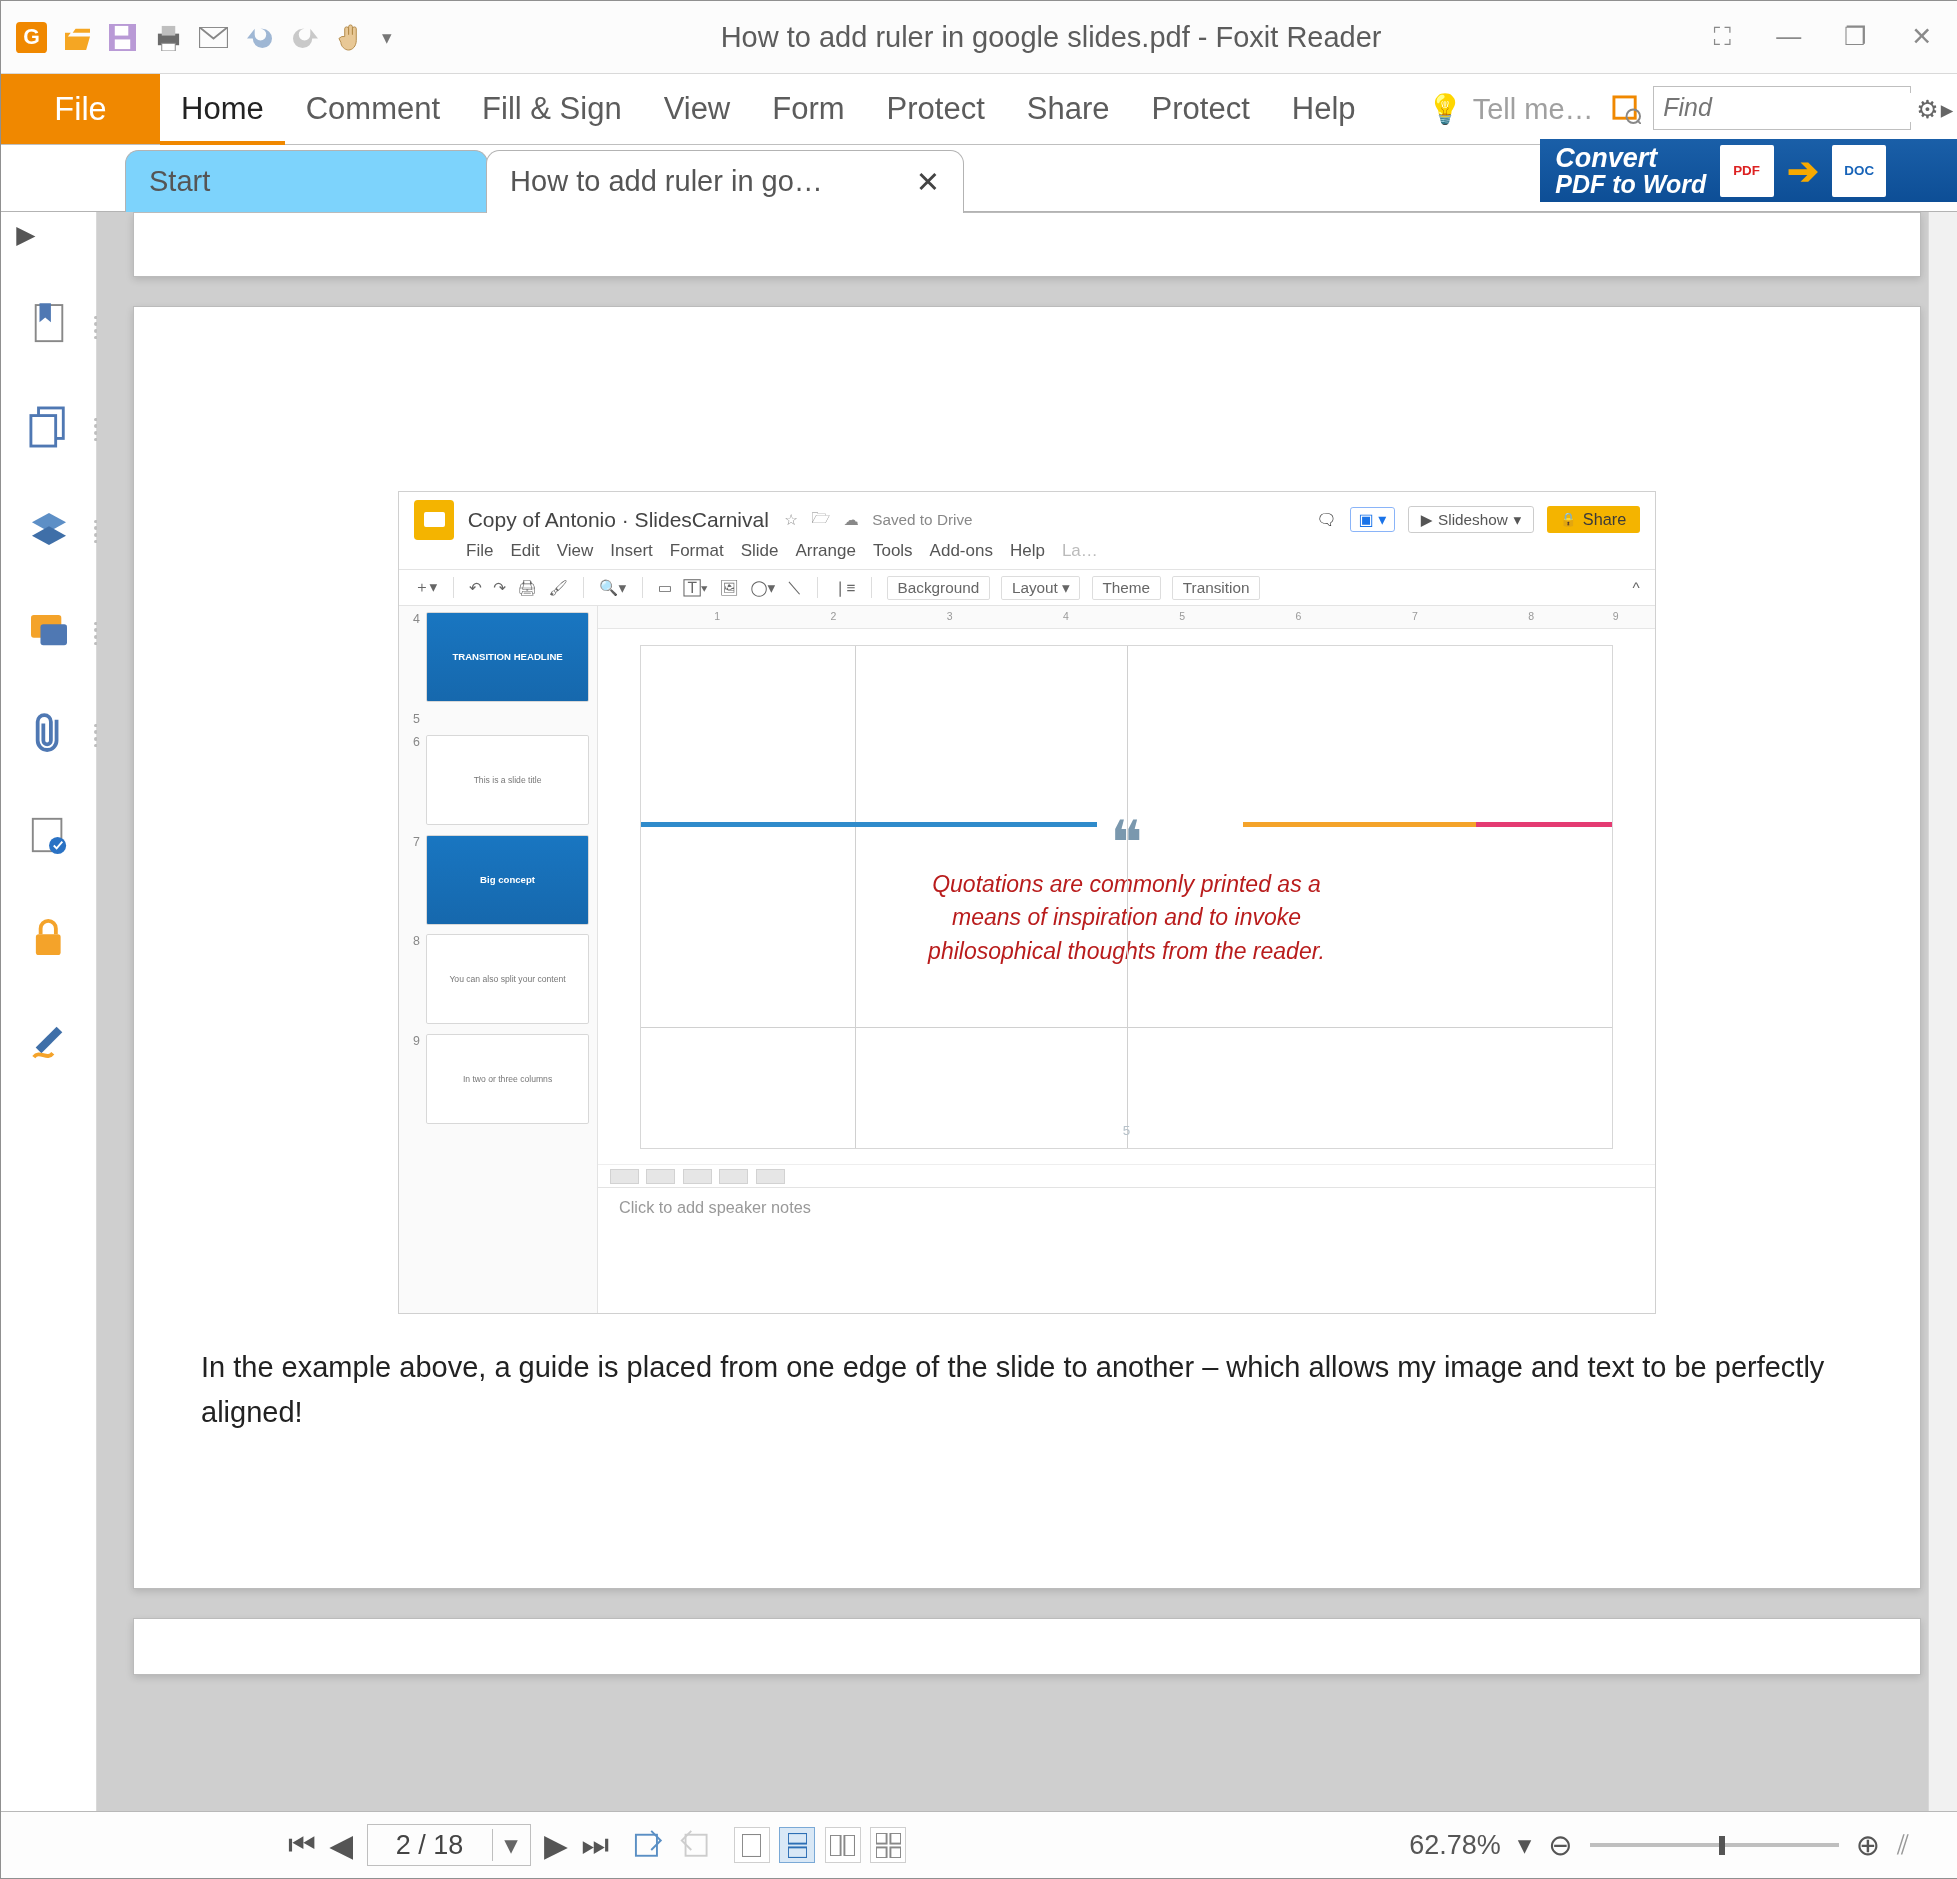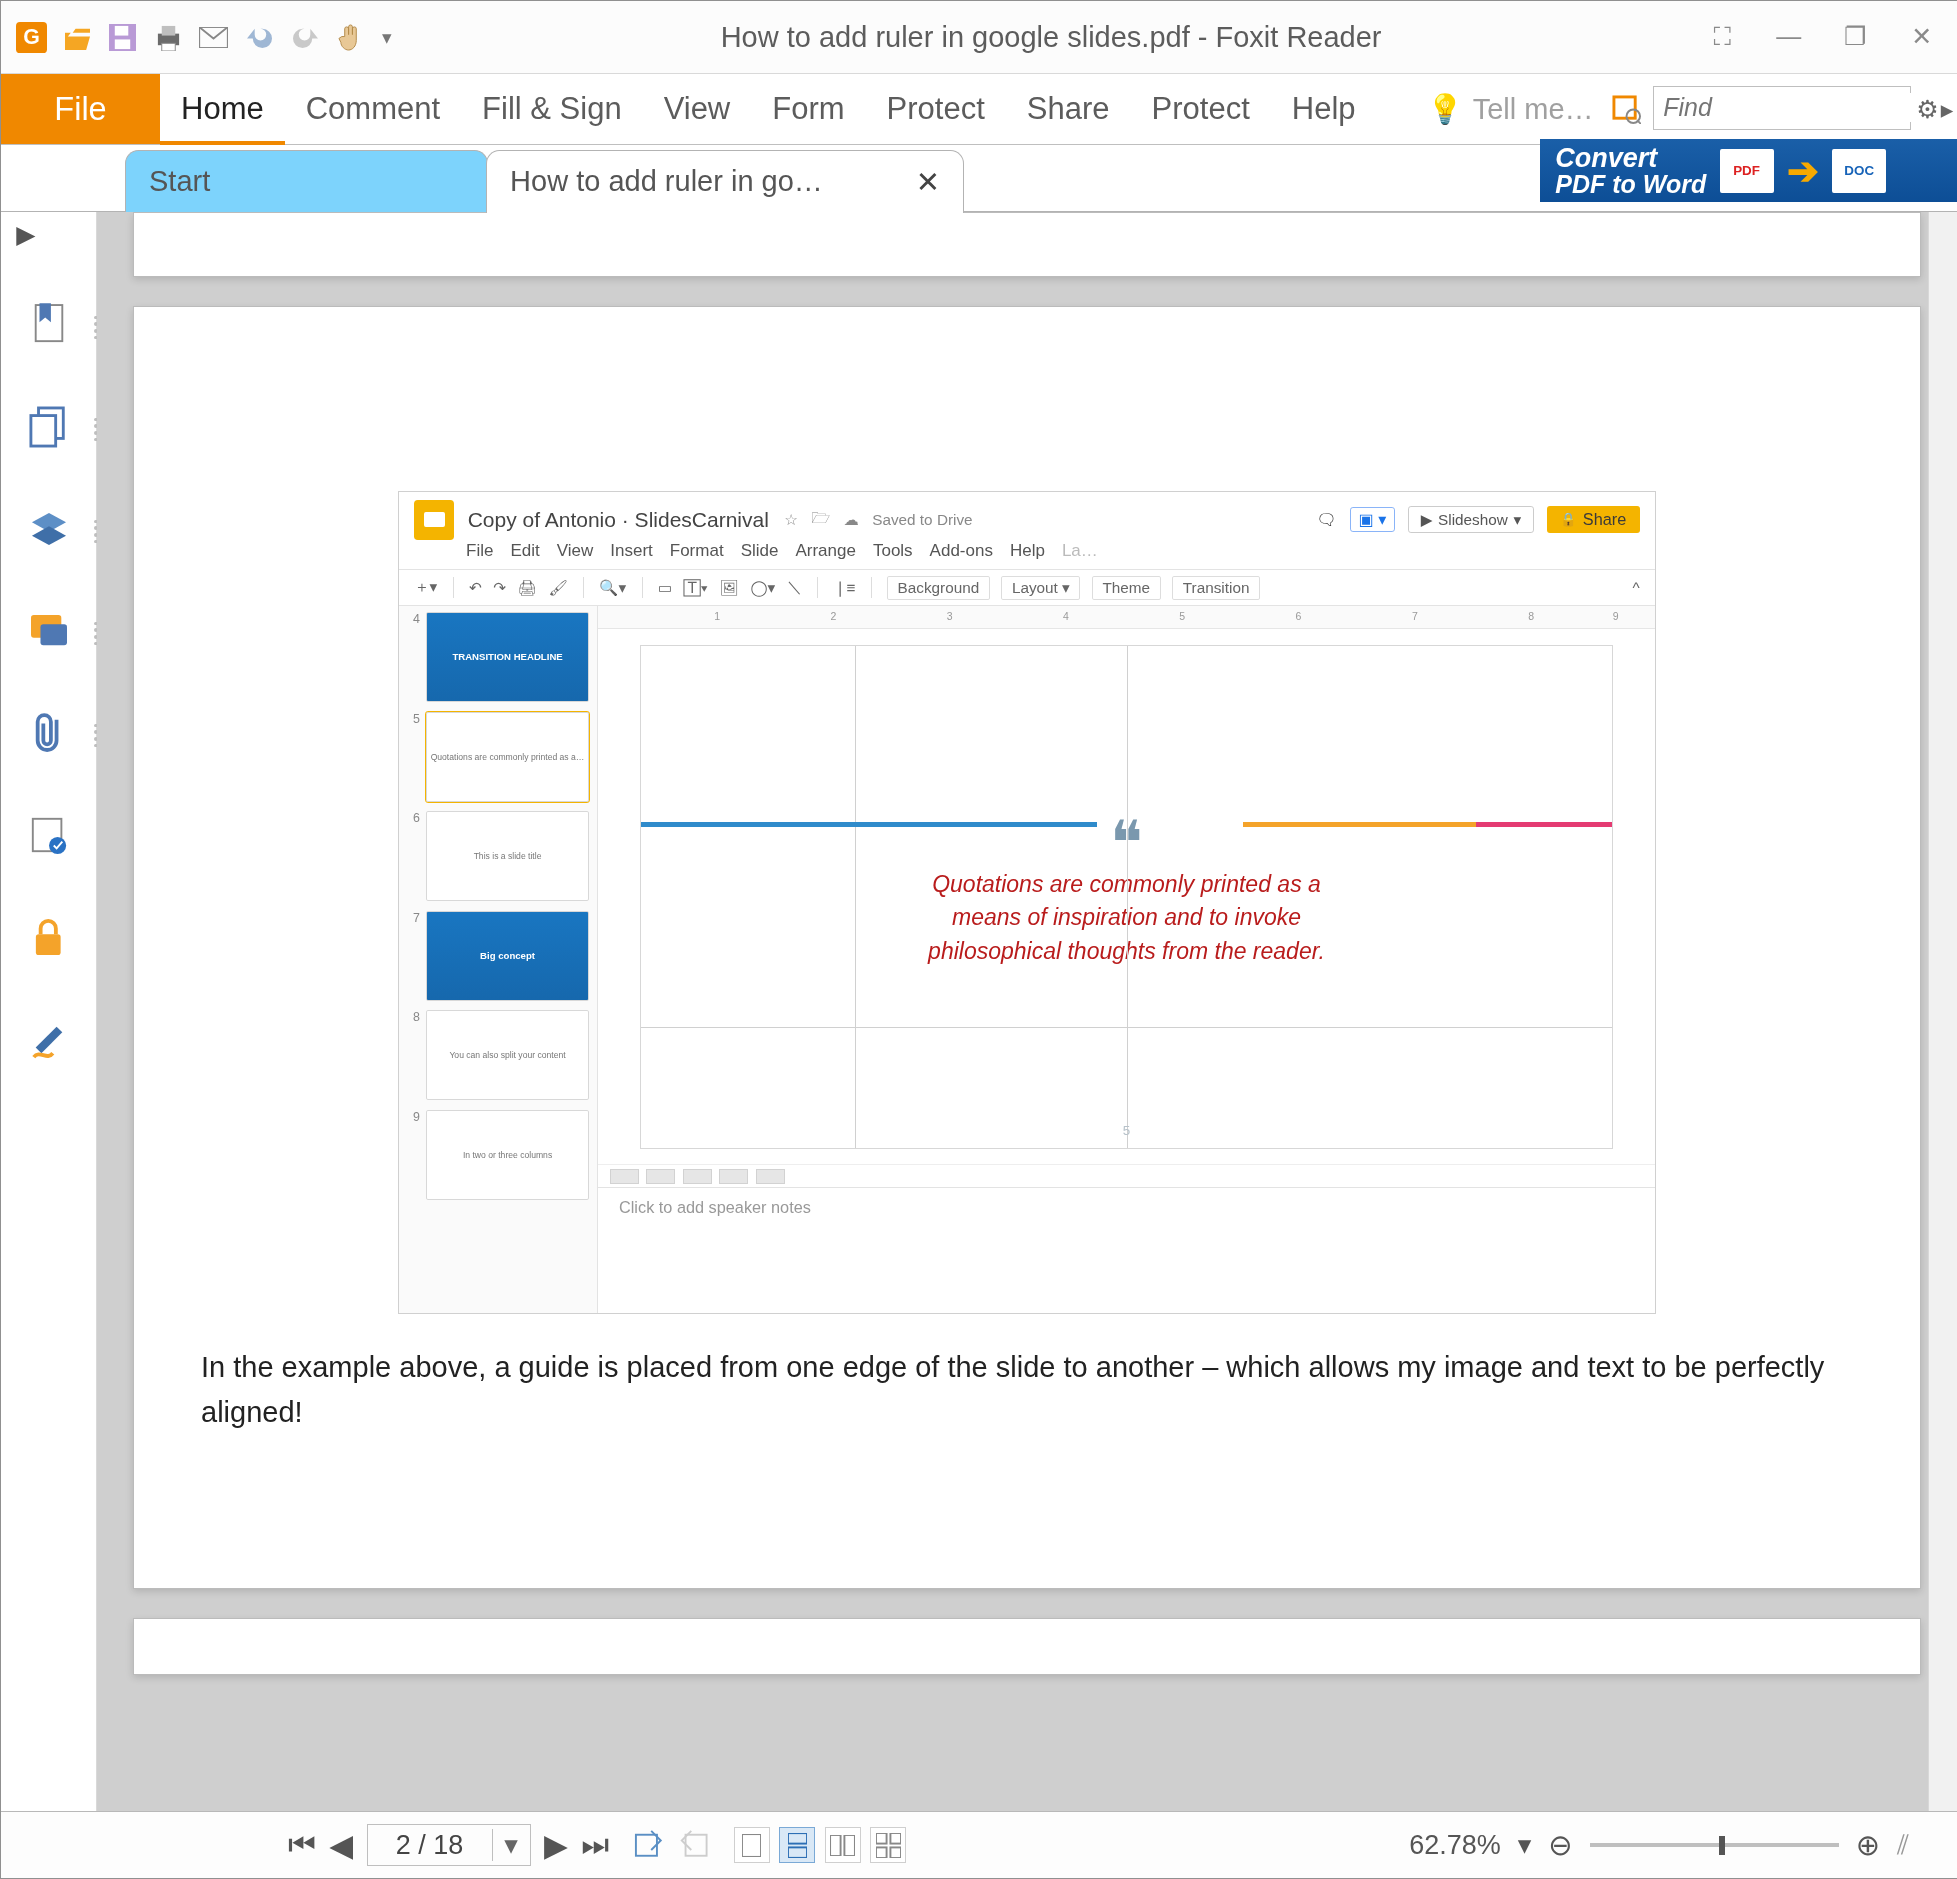--- a/index.html
+++ b/index.html
@@ -29,21 +29,21 @@
 .ribbon-tail span{font-size:25px;color:#666}
 
 .doctabs-row{height:67px;background:#fff;border-bottom:1.9px solid #b3b3b3;display:flex;align-items:flex-end;position:relative}
 .doctab{min-width:363px;height:63px;border:1.9px solid #b3b3b3;border-bottom:none;border-top-left-radius:13.4px;border-top-right-radius:13.4px;background:#fff;margin-right:-1.9px;display:flex;align-items:center;padding:0 23px;font-size:29px;color:#555;position:relative;top:1.9px}
 .doctab.inactive{background:#7dd3fc}
 .doctab.active{background:#fff;z-index:2}
 .doctab .close{margin-left:auto;font-size:29px;color:#444}
 .doctabs-row .banner{position:absolute;right:0;top:-5.7px;height:63px;width:417px;background:linear-gradient(180deg,#1a5fa8,#0d4e96);display:flex;align-items:center;padding:0 15.3px;color:#fff;gap:13.4px}
 .banner .bt1{font-size:27px;font-style:italic;font-weight:700;line-height:1}
 .banner .bt2{font-size:25px;font-style:italic;font-weight:700;line-height:1}
-.banner .badge{width:54px;height:44px;background:#fff;border-radius:1.9px;display:flex;align-items:center;justify-content:center;font-size:13.4px;font-weight:bold}
+.banner .badge{width:54px;height:52px;background:#fff;border-radius:1.9px;display:flex;align-items:center;justify-content:center;font-size:13.4px;font-weight:bold}
 .banner .badge.pdf{color:#d22}
 .banner .badge.doc{color:#1763b8}
 .banner .arrow{color:#f7a900;font-size:38px;font-weight:bold}
 
 .main{flex:1;display:flex;min-height:0}
 .sidebar{width:96px;background:#fff;border-right:1.9px solid #d9d9d9;display:flex;flex-direction:column;align-items:center;padding-top:7.6px;gap:50px}
 .sidebar .expand{align-self:flex-start;margin-left:15.3px;font-size:25px;color:#555}
 .sidebar .sidi{width:52px;height:52px;display:flex;align-items:center;justify-content:center;color:#5680c0;position:relative}
 .grip{position:absolute;right:-23px;top:17px;display:flex;flex-direction:column;gap:2.9px}
 .grip i{width:3.8px;height:3.8px;background:#bfbfbf;border-radius:50%;display:block}
@@ -376,21 +376,20 @@
               <span style="margin-left:auto">^</span>
             </div>
             <div class="gs-body">
               <div class="gs-thumbs">
                 <div class="thumb">
                     <span class="n">4</span>
                     <div class="tbody blue">TRANSITION HEADLINE</div>
                   </div>
                 <div class="thumb sel">
                     <span class="n">5</span>
-                    <div class="tbody">Quotations are commonly printed as a…</div>
                   </div>
                 <div class="thumb">
                     <span class="n">6</span>
                     <div class="tbody">This is a slide title</div>
                   </div>
                 <div class="thumb">
                     <span class="n">7</span>
                     <div class="tbody blue">Big concept</div>
                   </div>
                 <div class="thumb">

